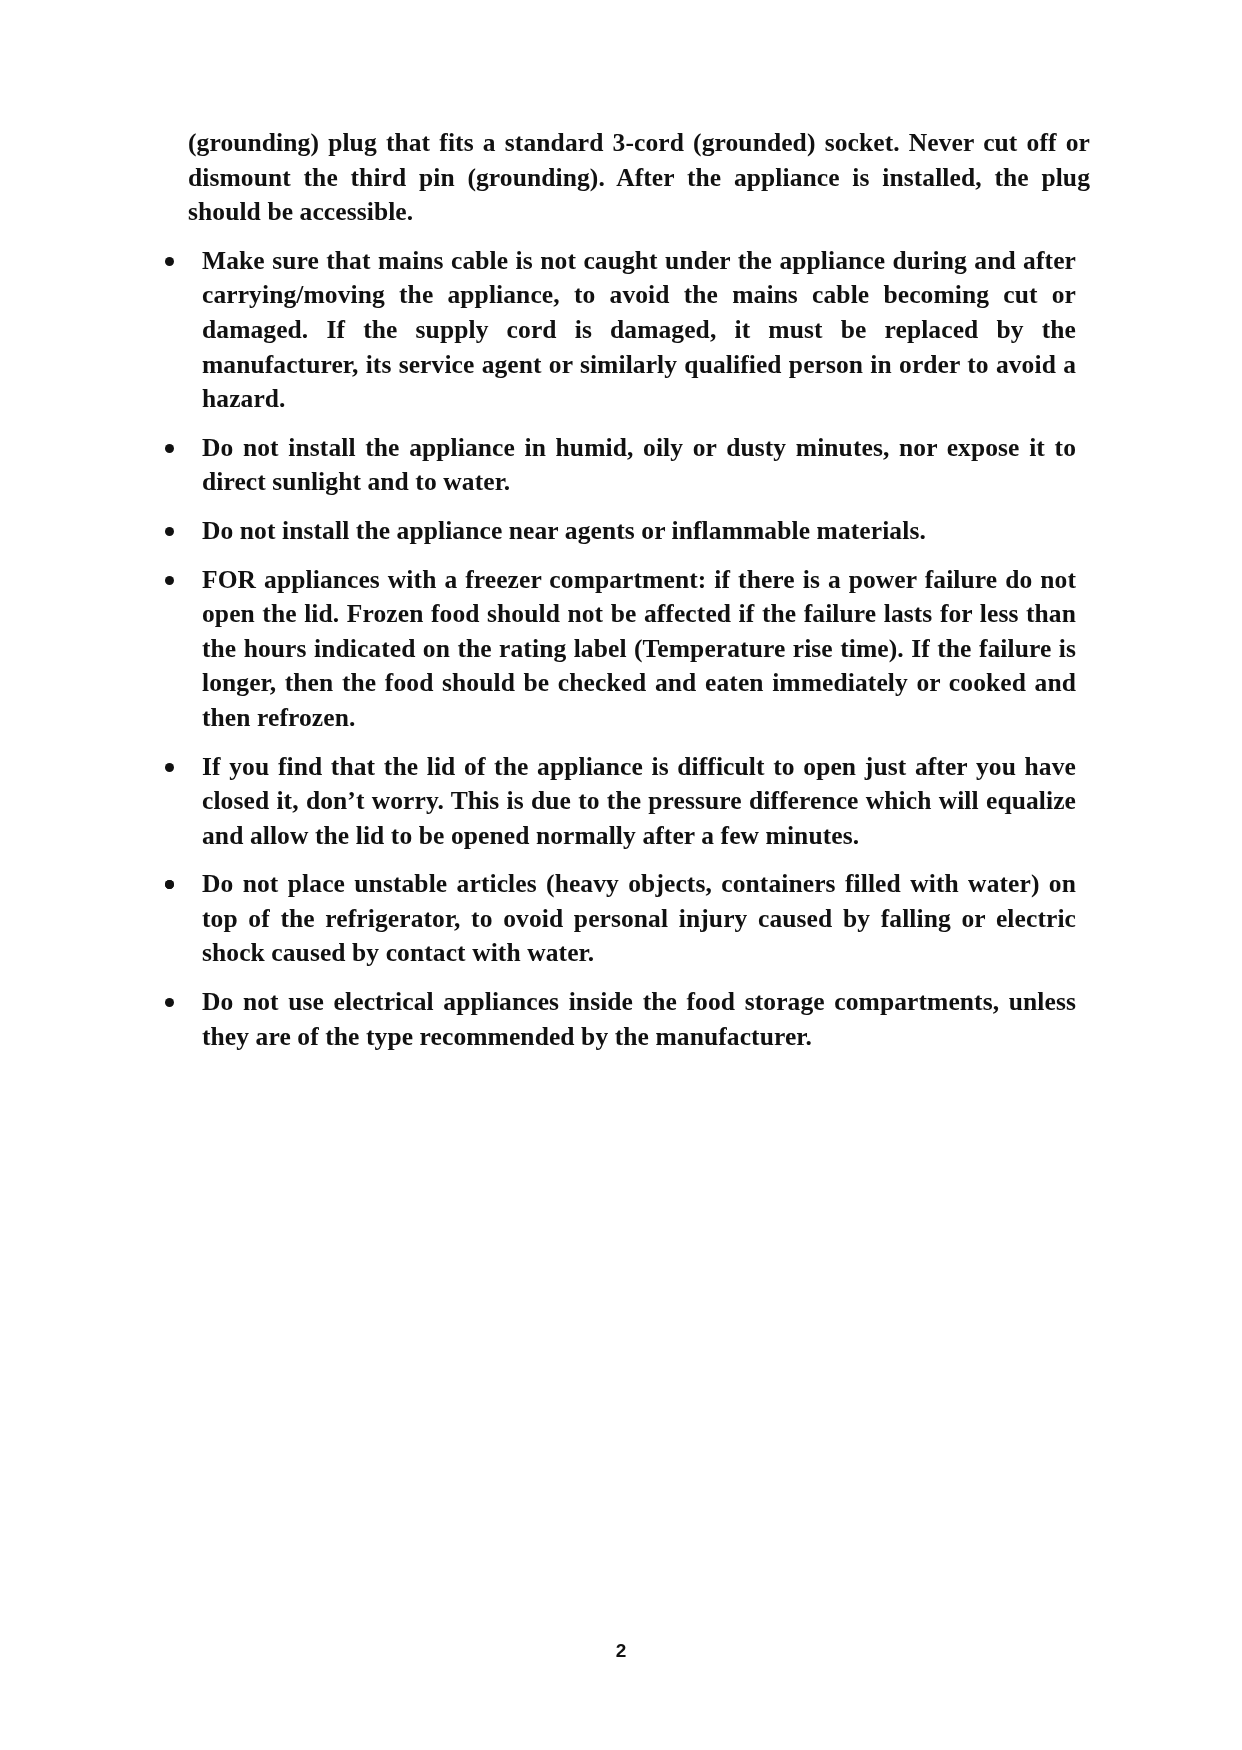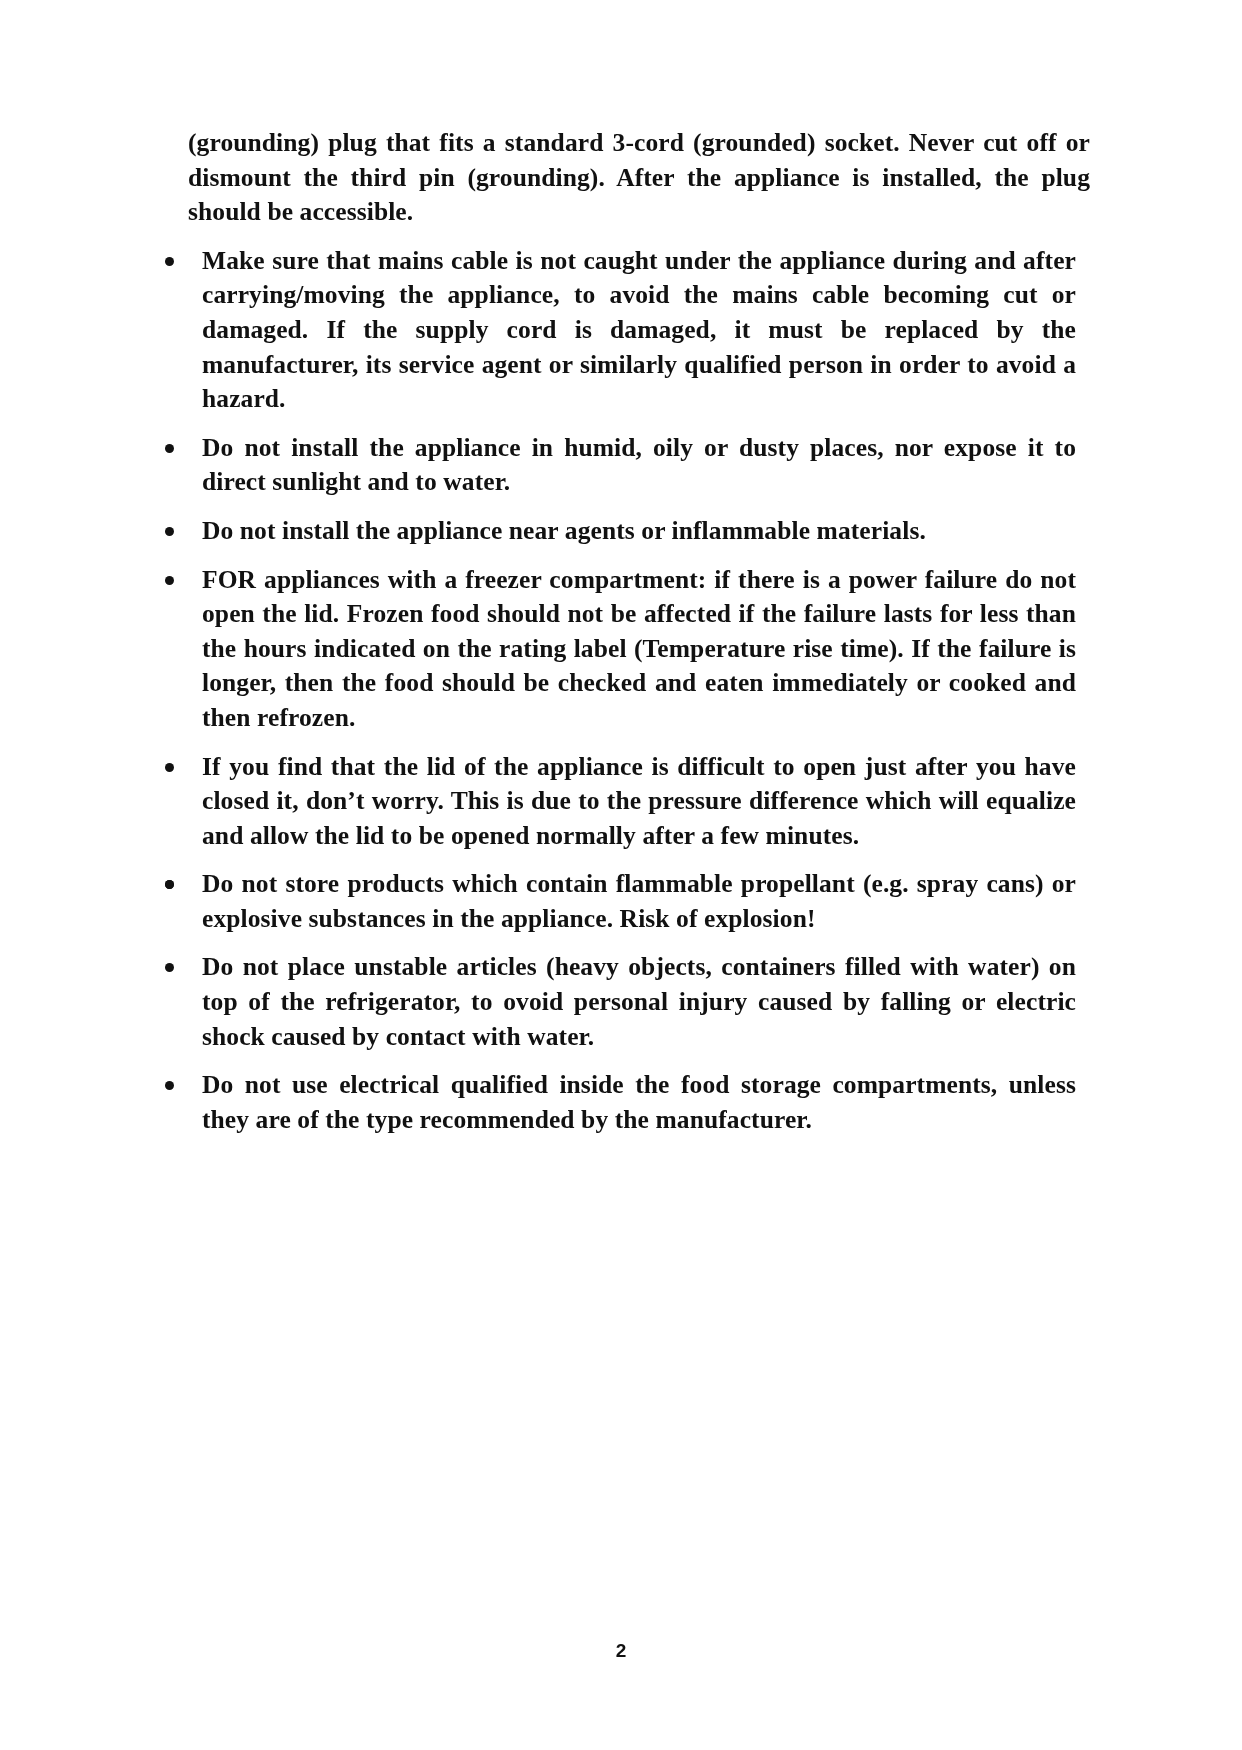--- a/index.html
+++ b/index.html
@@ -71,24 +71,23 @@
   }
 </style>
 </head>
 <body>
 
 <div class="page">
   <div class="content">
     <p class="lead-para">(grounding) plug that fits a standard 3-cord (grounded) socket. Never cut off or dismount the third pin (grounding). After the ap­pliance is installed, the plug should be accessible.</p>
     <ul class="bullets">
       <li><span class="bullet-dot"></span><span>Make sure that mains cable is not caught under the appliance during and after carrying/moving the appliance, to avoid the mains cable becoming cut or damaged. If the supply cord is damaged, it must be replaced by the manufacturer, its service agent or similarly qualified person in order to avoid a hazard.</span></li>
-      <li><span class="bullet-dot"></span><span>Do not install the appliance in humid, oily or dusty places, nor expose it to direct sunlight and to water.</span></li>
+      <li><span class="bullet-dot"></span><span>Do not install the appliance in humid, oily or dusty minutes, nor expose it to direct sunlight and to water.</span></li>
       <li><span class="bullet-dot"></span><span>Do not install the appliance near agents or inflammable materials.</span></li>
       <li><span class="bullet-dot"></span><span>FOR appliances with a freezer compartment: if there is a power failure do not open the lid. Frozen food should not be affected if the failure lasts for less than the hours indicated on the rating label (Temperature rise time). If the failure is longer, then the food should be checked and eaten immediately or cooked and then refrozen.</span></li>
       <li><span class="bullet-dot"></span><span>If you find that the lid of the appliance is difficult to open just after you have closed it, don’t worry. This is due to the pressure difference which will equalize and allow the lid to be opened normally after a few minutes.</span></li>
       <li><span class="bullet-dot"></span></li>
-      <li><span class="bullet-dot"></span><span>Do not store products which contain flammable propellant (e.g. spray cans) or explosive substances in the appliance. Risk of explosion!</span></li>
       <li><span class="bullet-dot"></span><span>Do not place unstable articles (heavy objects, containers filled with water) on top of the refrigerator, to ovoid personal injury caused by falling or electric shock caused by contact with water.</span></li>
-      <li><span class="bullet-dot"></span><span>Do not use electrical qualified inside the food storage compartments, unless they are of the type recommended by the manufacturer.</span></li>
+      <li><span class="bullet-dot"></span><span>Do not use electrical appliances inside the food storage compartments, unless they are of the type recommended by the manufacturer.</span></li>
     </ul>
   </div>
   <div class="page-number">2</div>
 </div>
 
 </body></html>

